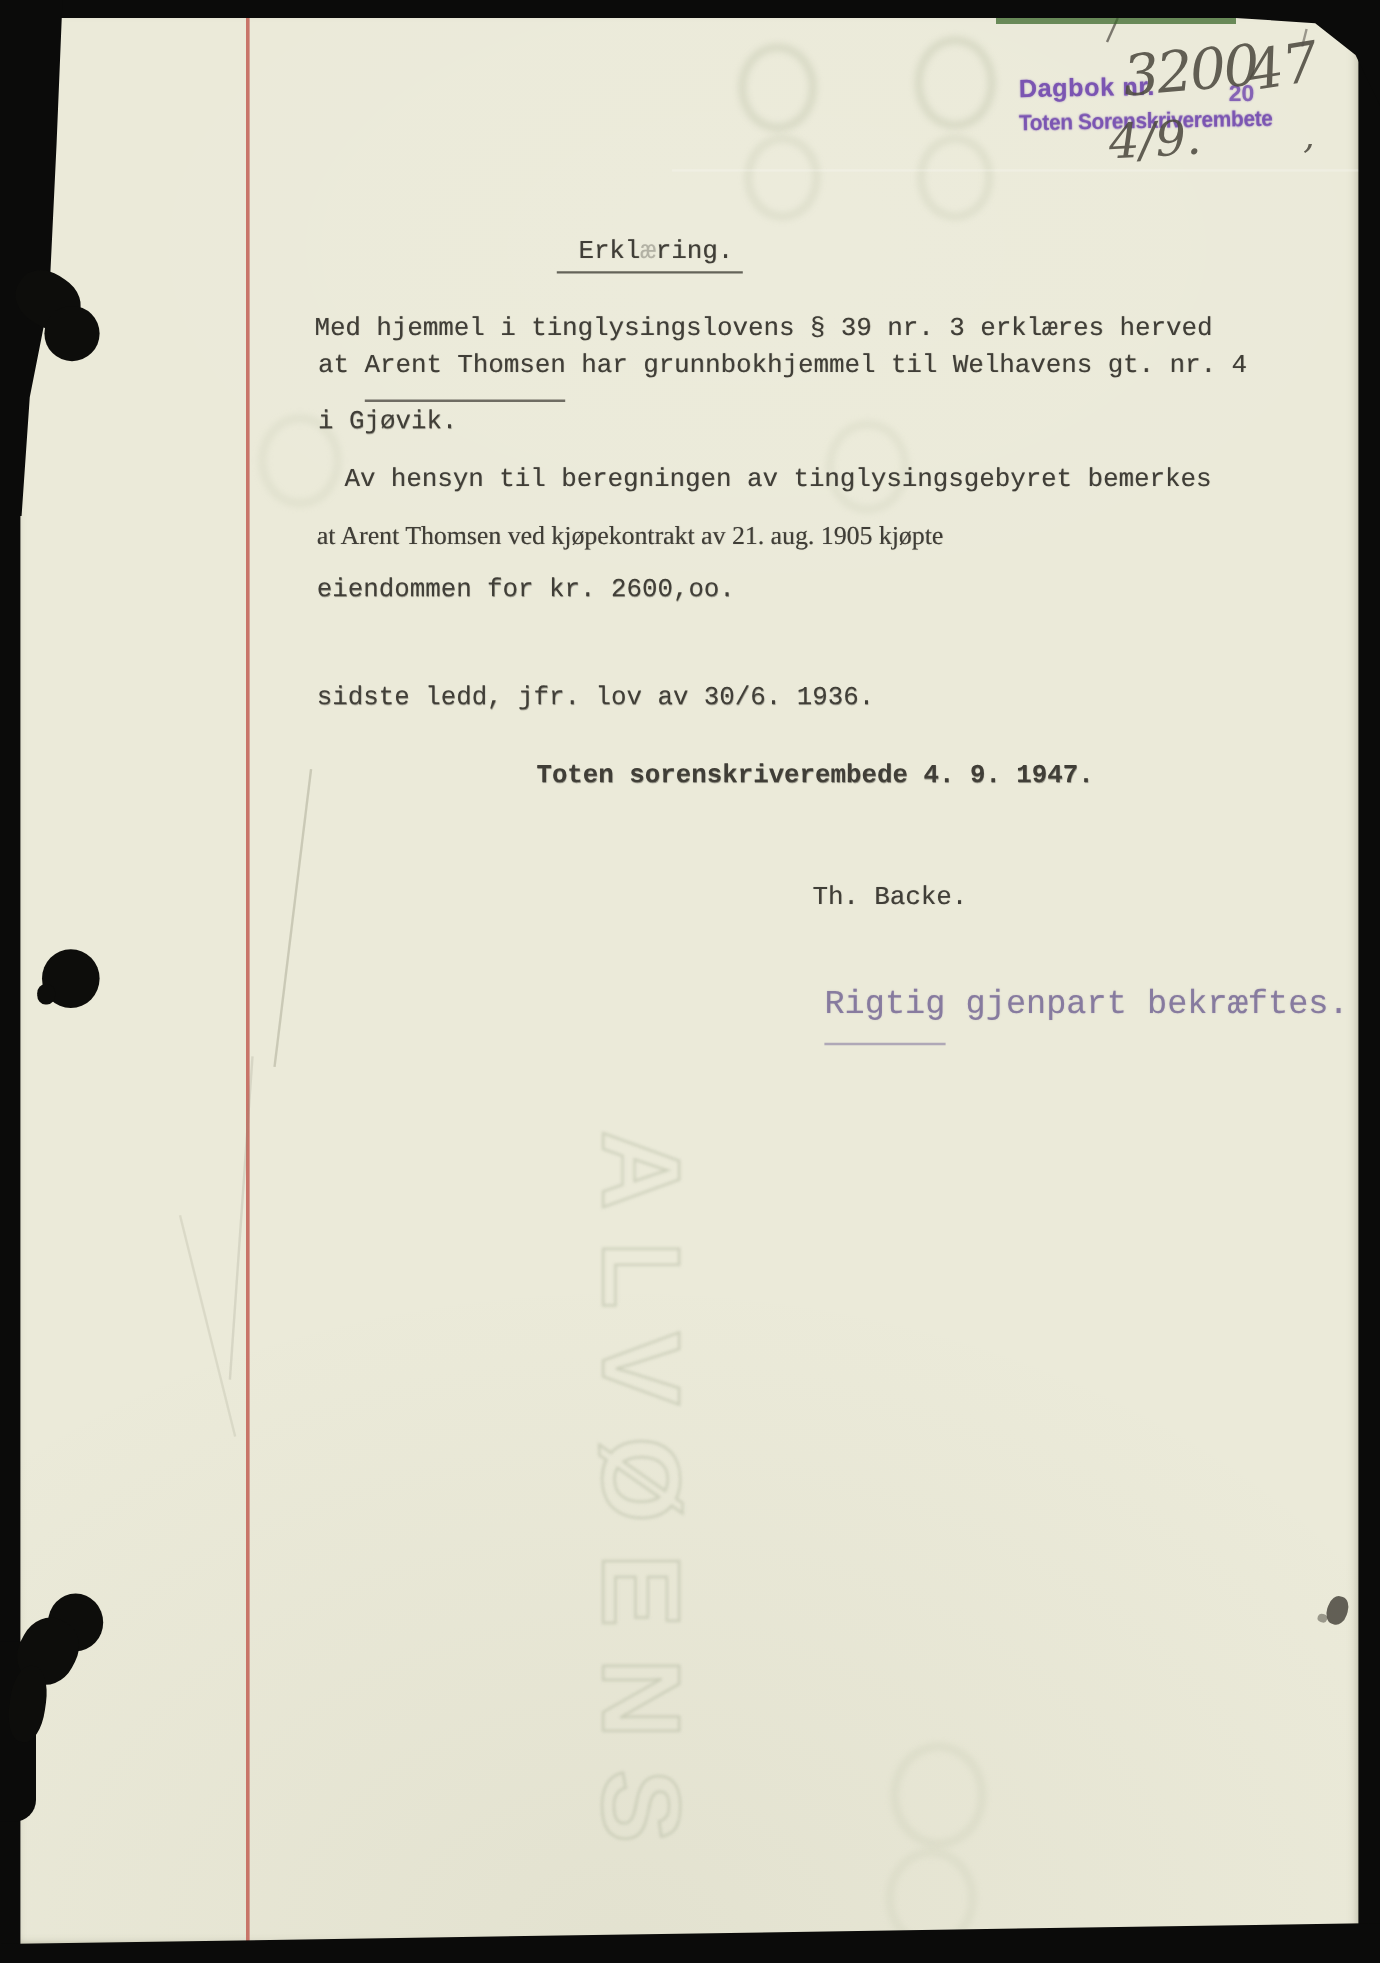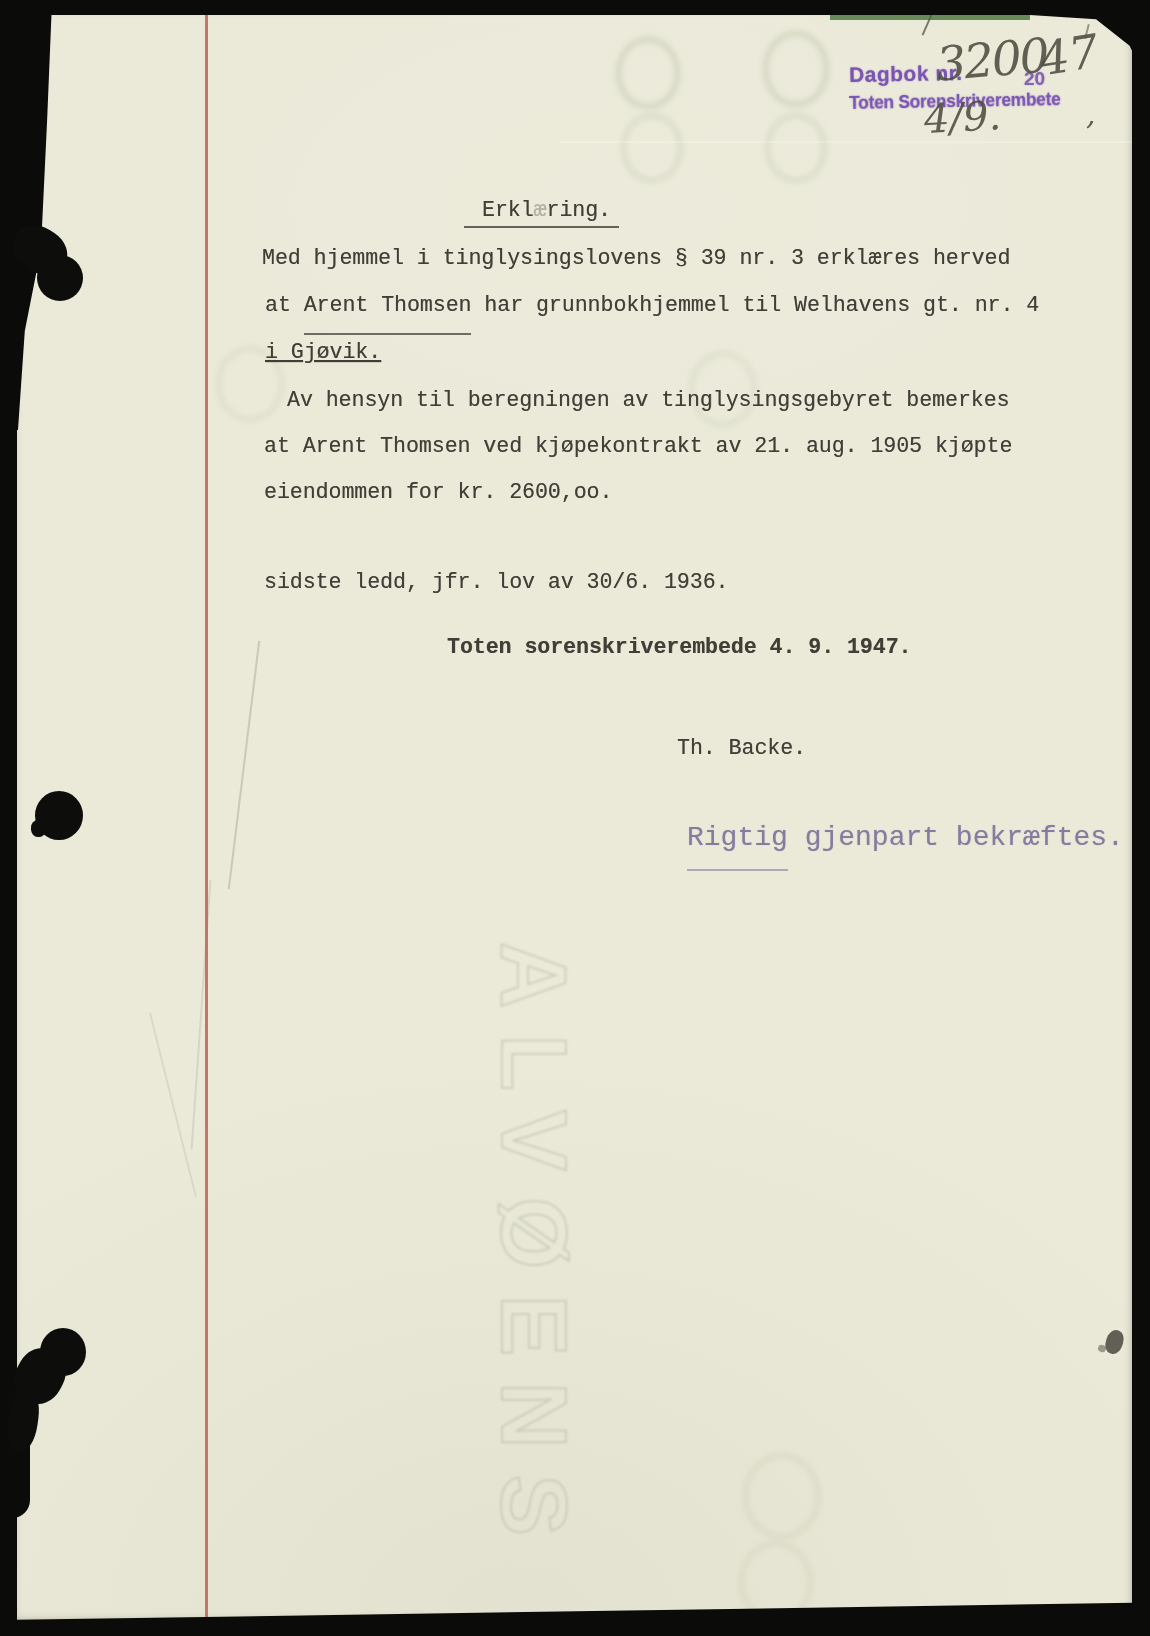--- a/index.html
+++ b/index.html
@@ -99,26 +99,26 @@
   <div class="watermark">ALVØENS</div>
 
   <div class="fold"></div>
 
   <div class="scratch" style="left:243px;top:640px;width:2px;height:250px;transform:rotate(7deg);"></div>
   <div class="scratch" style="left:200px;top:880px;width:1.5px;height:270px;transform:rotate(4deg);opacity:.6;"></div>
   <div class="scratch" style="left:172px;top:1010px;width:1.5px;height:190px;transform:rotate(-14deg);opacity:.5;"></div>
 
   <div class="tw tw-title" style="left:464px;top:200px;font-family:Liberation Mono, monospace;"><span>Erkl</span><span class="fade">æ</span><span>ring.</span></div>
 
-  <div class="tw" style="left:262px;top:248px;">Med hjemmel i tinglysingslovens § 39 nr. 3 erklæres herved</div>
+  <div class="tw" style="left:262px;top:264px;">Med hjemmel i tinglysingslovens § 39 nr. 3 erklæres herved</div>
   <div class="tw" style="left:265px;top:295px;"><span>at </span><span class="uline">Arent Thomsen</span><span> har grunnbokhjemmel til Welhavens gt. nr. 4</span></div>
-  <div class="tw" style="left:265px;top:342px;text-decoration:underline;">i Gjøvik.</div>
+  <div class="tw" style="left:265px;top:342px;">i Gjøvik.</div>
 
   <div class="tw" style="left:287px;top:390px;">Av hensyn til beregningen av tinglysingsgebyret bemerkes</div>
-  <div class="tw" style="left:264px;top:436px;">at Arent Thomsen ved kjøpekontrakt av 21. aug. 1905 kjøpte</div>
+  <div class="tw" style="left:264px;top:436px;font-family:Liberation Serif, serif;">at Arent Thomsen ved kjøpekontrakt av 21. aug. 1905 kjøpte</div>
   <div class="tw" style="left:264px;top:482px;">eiendommen for kr. 2600,oo.</div>
 
   <div class="tw" style="left:264px;top:572px;">sidste ledd, jfr. lov av 30/6. 1936.</div>
 
   <div class="tw" style="left:447px;top:637px;font-weight:bold;">Toten sorenskriverembede 4. 9. 1947.</div>
 
   <div class="tw" style="left:677px;top:738px;">Th. Backe.</div>
 
   <div class="cert" style="left:687px;top:822px;"><span class="uline">Rigtig</span><span> gjenpart bekræftes.</span></div>
 

